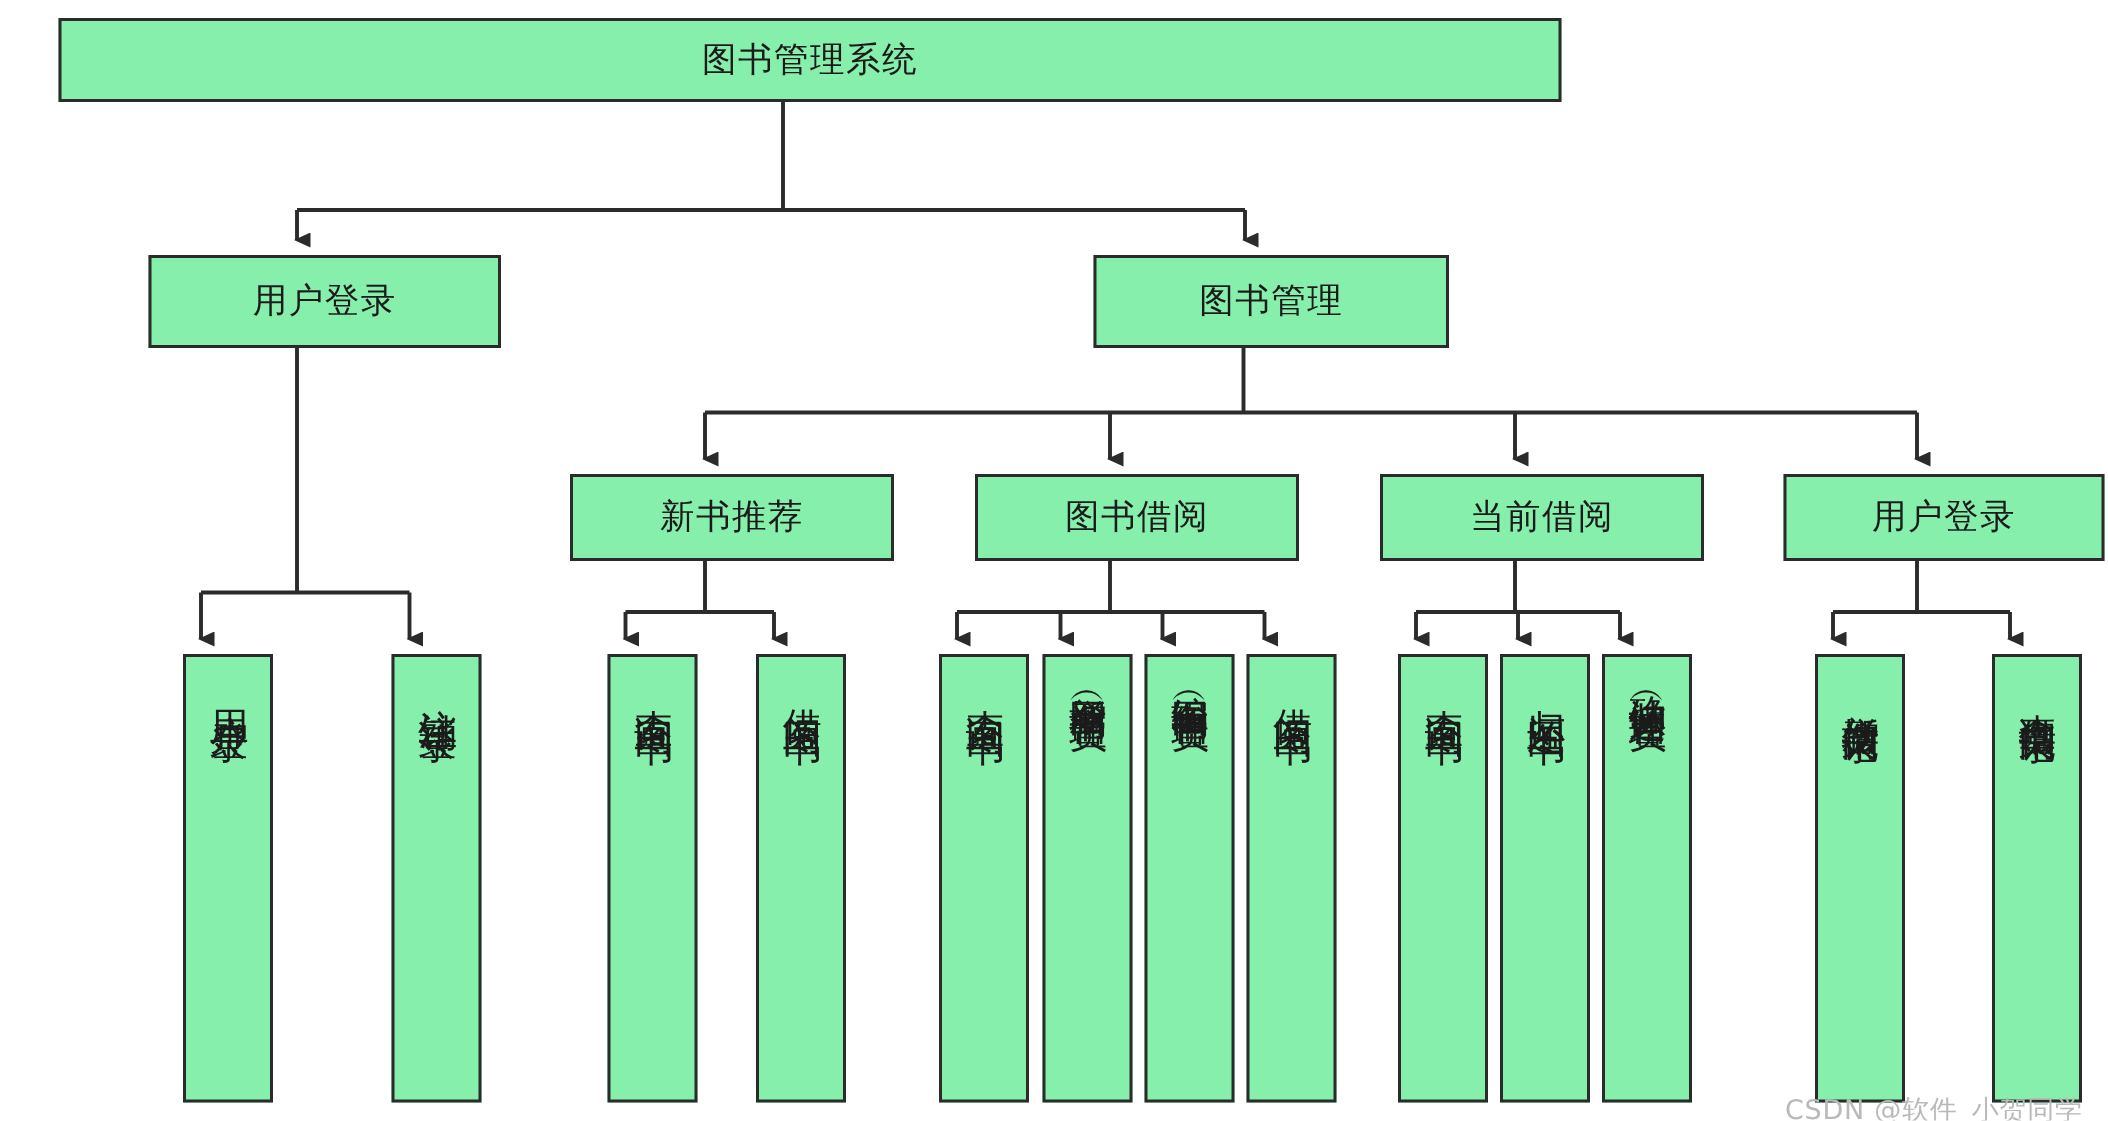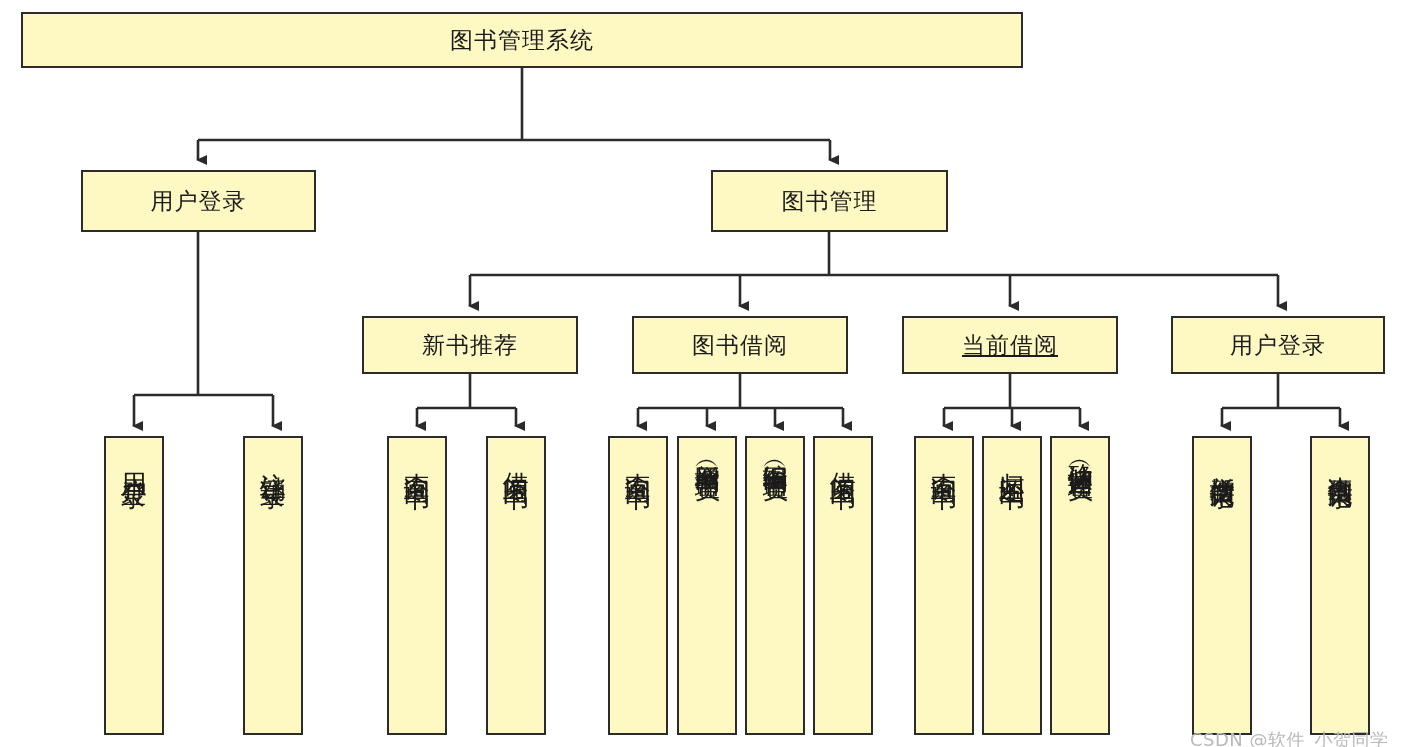--- a/index.html
+++ b/index.html
@@ -9,26 +9,27 @@
     font-family:"DejaVu Sans","Liberation Sans",sans-serif;
     overflow:hidden;
   }
   #canvas{position:relative;width:1405px;height:747px;}
 
   svg.lines{position:absolute;left:0;top:0;width:1405px;height:747px;pointer-events:none;}
 
   .node{
     position:absolute;
     box-sizing:border-box;
-    background:#fef9c3;
+    background:#86efac;
     border:2px solid #2b2b2b;
     display:flex;
     align-items:center;
     justify-content:center;
     color:#1b1b1b;
+    margin-left:18px;
   }
   .node .lbl{
     display:block;
     text-align:center;
     line-height:1.15;
     white-space:nowrap;
   }
   
   .h-node .lbl{font-size:23px;letter-spacing:1px;}
   .h-root .lbl{font-size:23px;letter-spacing:1px;}
@@ -122,21 +123,21 @@
   <div class="node h-node" style="left:711px;top:170px;width:237px;height:62px;">
     <span class="lbl">图书管理</span>
   </div>
 
   <div class="node h-node" style="left:362px;top:316px;width:216px;height:58px;">
     <span class="lbl">新书推荐</span>
   </div>
   <div class="node h-node" style="left:632px;top:316px;width:216px;height:58px;">
     <span class="lbl">图书借阅</span>
   </div>
-  <div class="node h-node" style="left:902px;top:316px;width:216px;height:58px;text-decoration:underline;">
+  <div class="node h-node" style="left:902px;top:316px;width:216px;height:58px;">
     <span class="lbl">当前借阅</span>
   </div>
   <div class="node h-node" style="left:1171px;top:316px;width:214px;height:58px;">
     <span class="lbl">用户登录</span>
   </div>
 
   <div class="node v-node" style="left:104px;top:436px;width:60px;height:299px;">
     <span class="lbl">用户登录</span>
   </div>
   <div class="node v-node" style="left:243px;top:436px;width:60px;height:299px;">

